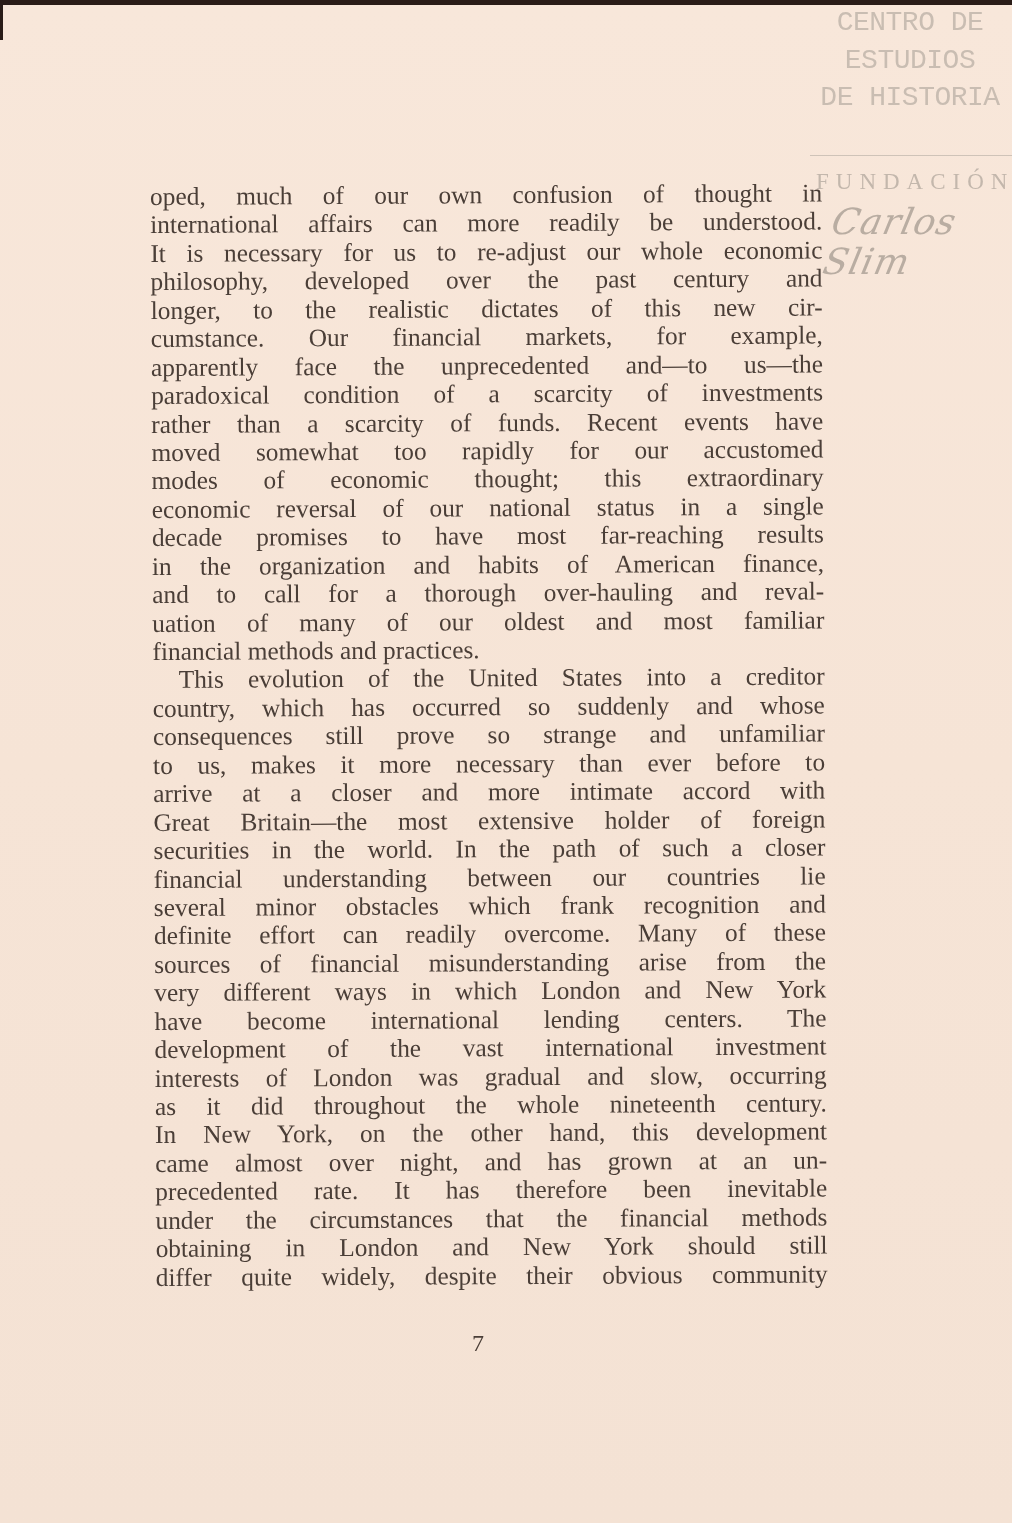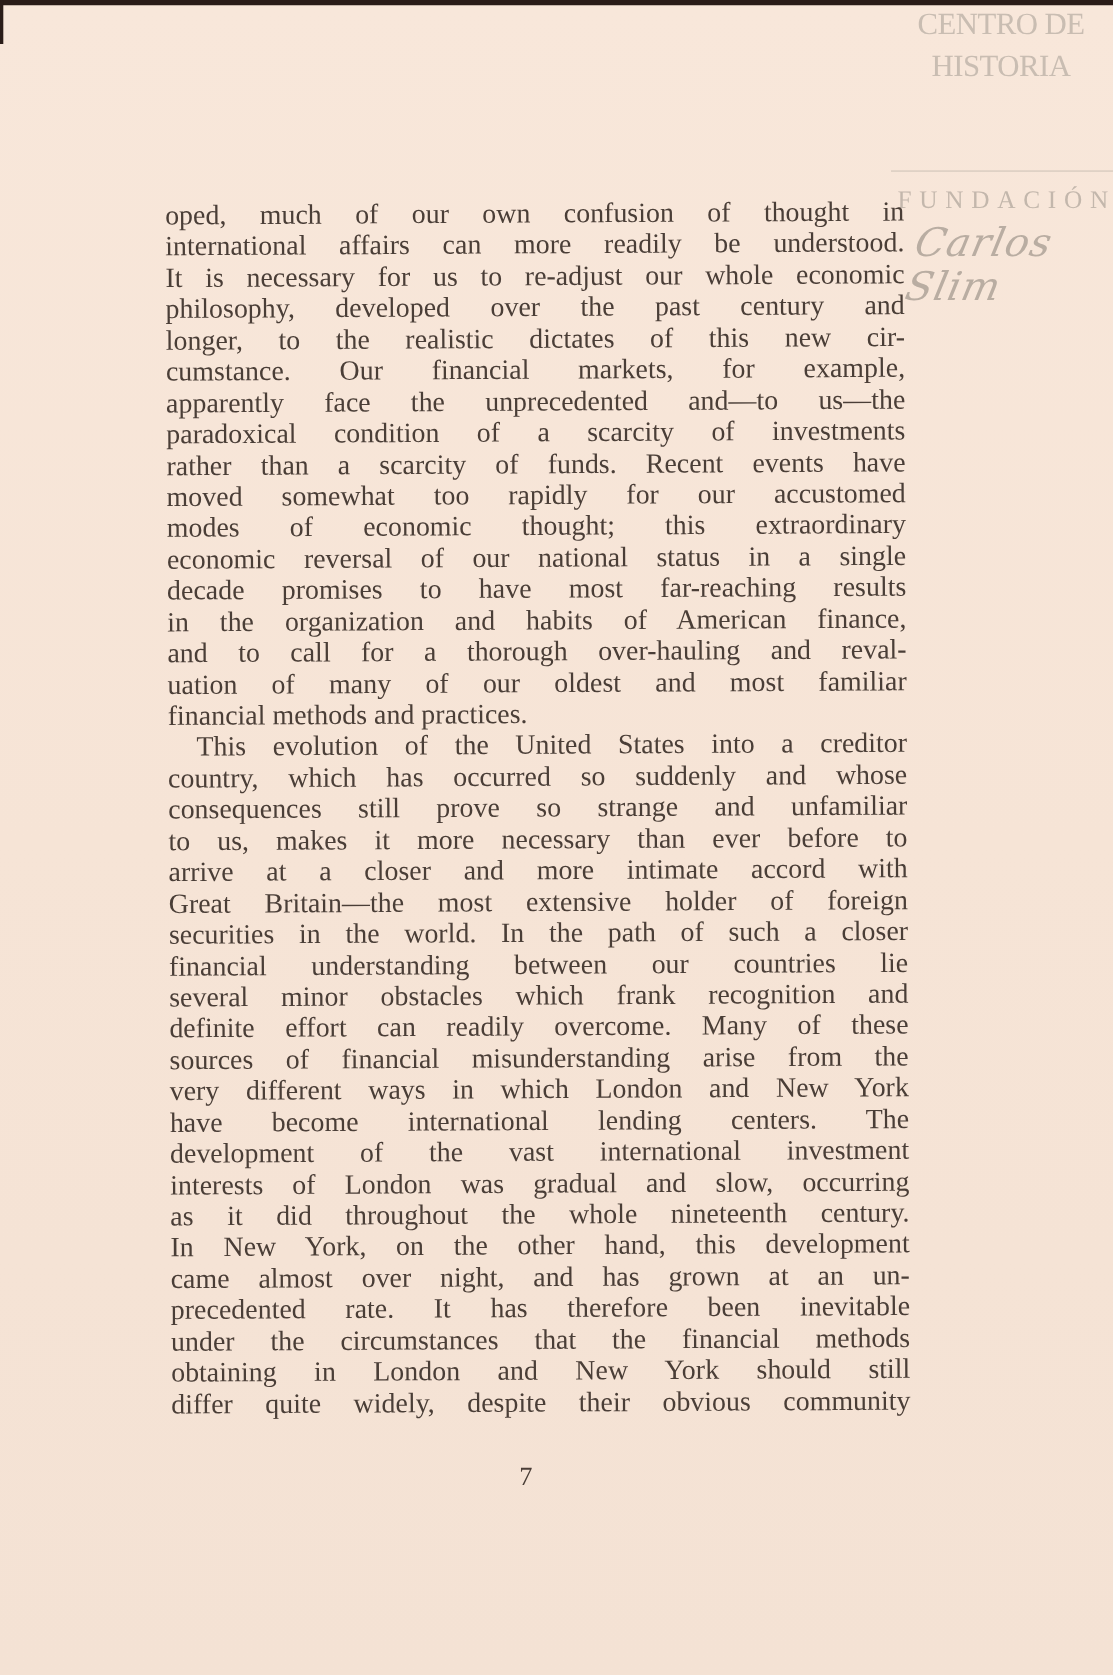--- a/index.html
+++ b/index.html
@@ -35,21 +35,21 @@
       height: 1518px;
       background: linear-gradient(180deg, #f8e7da 0%, #f6e4d6 50%, #f4e2d4 100%);
     }
     .watermark {
       position: absolute;
       left: 808px;
       top: 4px;
       width: 204px;
       text-align: center;
       color: #c9bdb2;
-      font-family: Liberation Serif, serif;
+      font-family: Liberation Mono, monospace;
       font-size: 28px;
       line-height: 37.5px;
       letter-spacing: -0.5px;
     }
     .watermark-line {
       display: block;
     }
     .watermark-rule {
       position: absolute;
       left: 810px;
@@ -118,21 +118,22 @@
   </style>
 </head>
 <body>
 
 <div class="top-edge"></div>
 <div class="page"></div>
 <div class="left-edge"></div>
 
 <div class="watermark">
   <span class="watermark-line">CENTRO DE</span>
-  <span class="watermark-line">HISTORIA</span>
+  <span class="watermark-line">ESTUDIOS</span>
+  <span class="watermark-line">DE HISTORIA</span>
 </div>
 <div class="watermark-rule"></div>
 <div class="watermark-fundacion">FUNDACIÓN</div>
 <div class="watermark-signature">Carlos Slim</div>
 
 <div class="text-block">
   <div>
     <span class="line">oped, much of our own confusion of thought in</span>
     <span class="line">international affairs can more readily be understood.</span>
     <span class="line">It is necessary for us to re-adjust our whole economic</span>

